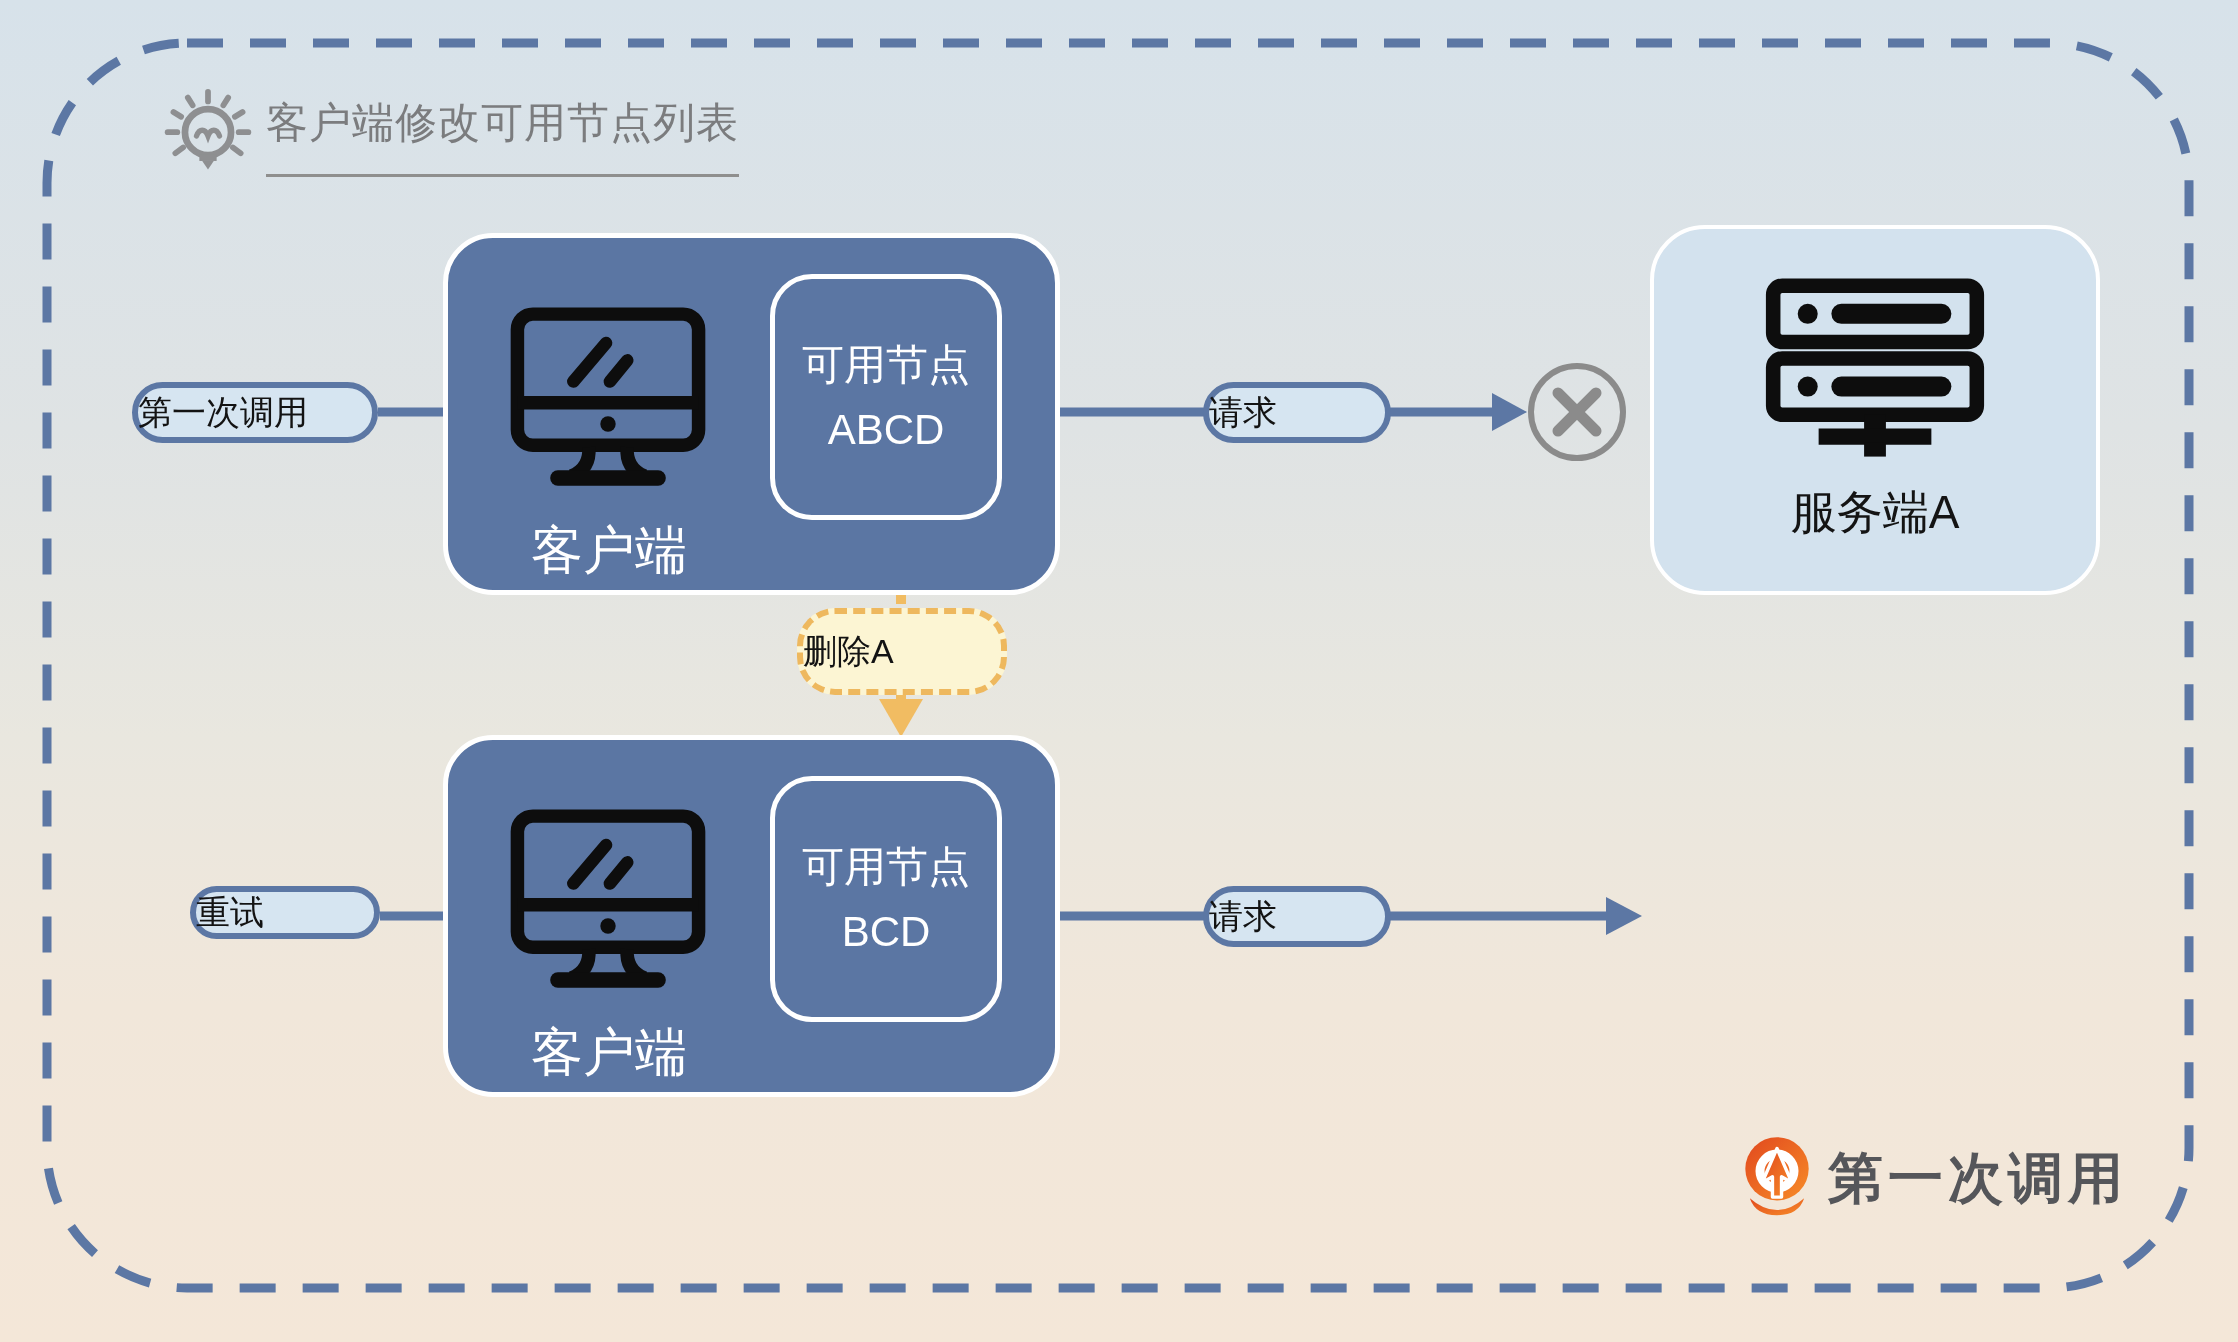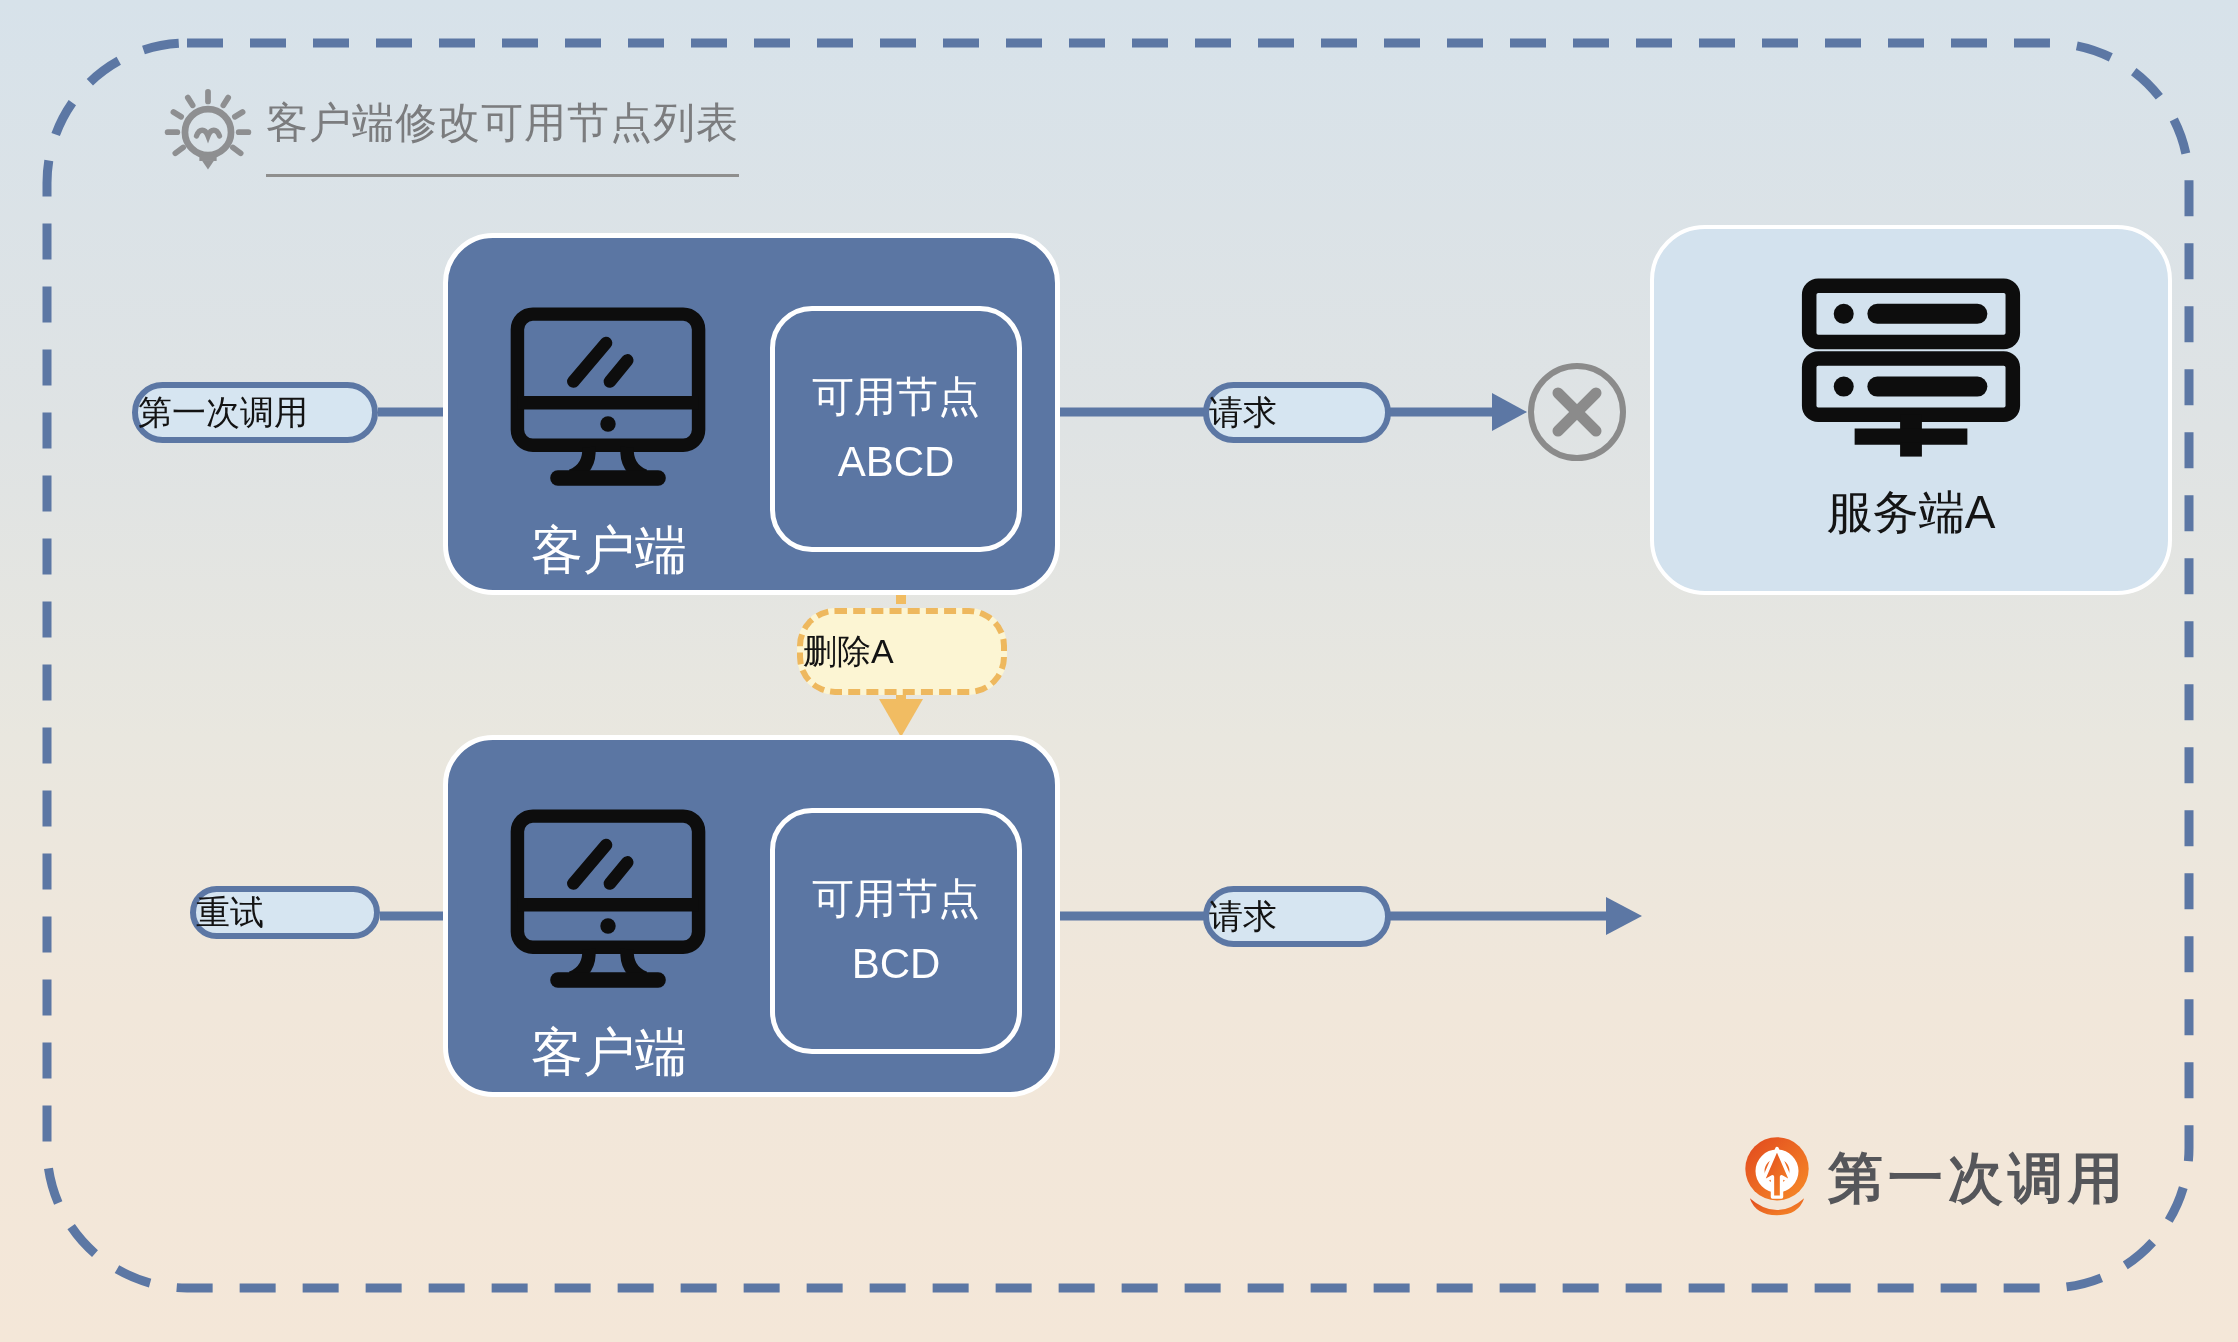--- a/index.html
+++ b/index.html
@@ -24,28 +24,28 @@
     box-sizing:border-box;
   }
   .client-box.top{top:233px;}
   .client-box.bottom{top:735px;}
   .pc-icon{position:absolute;left:54px;top:62px;width:212px;height:194px;}
   .client-label{
     position:absolute;left:0;top:278px;width:322px;text-align:center;
     color:#ffffff;font-size:52px;
   }
   .nodes-box{
-    position:absolute;left:322px;top:68px;width:252px;height:246px;
+    position:absolute;left:322px;top:36px;width:232px;height:246px;
     border:5px solid #ffffff;border-radius:42px;box-sizing:border-box;
     display:flex;flex-direction:column;align-items:center;justify-content:center;
     color:#ffffff;font-size:42px;line-height:1.55;text-align:center;
   }
   
   .server-box{
-    position:absolute;left:1650px;width:522px;height:370px;
+    position:absolute;left:1650px;width:450px;height:370px;
     background:#d3e2ee;border:4px solid #ffffff;border-radius:55px;
     box-sizing:border-box;
     display:flex;flex-direction:column;align-items:center;
     padding-top:46px;
   }
   .server-box.top{top:225px;}
   .server-box.bottom{top:733px;}
   .server-icon{width:240px;height:185px;}
   .server-label{margin-top:22px;font-size:46px;color:#141414;}
   

